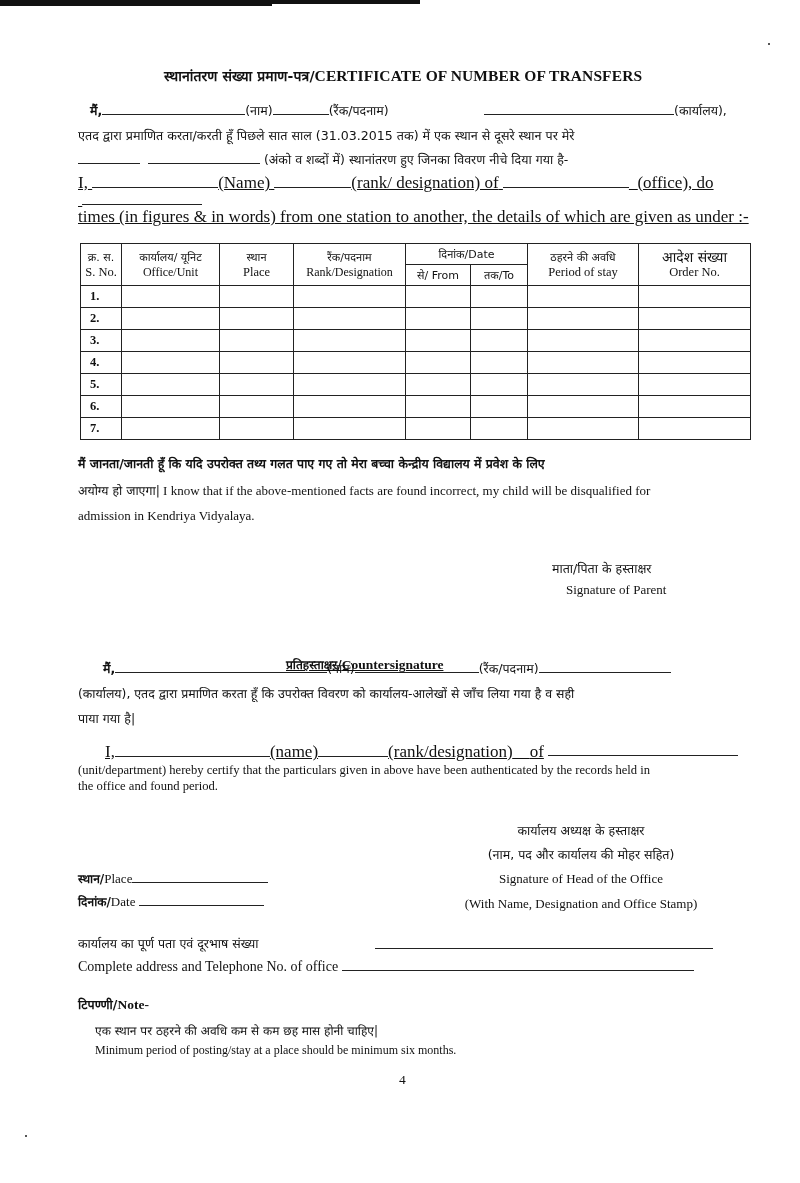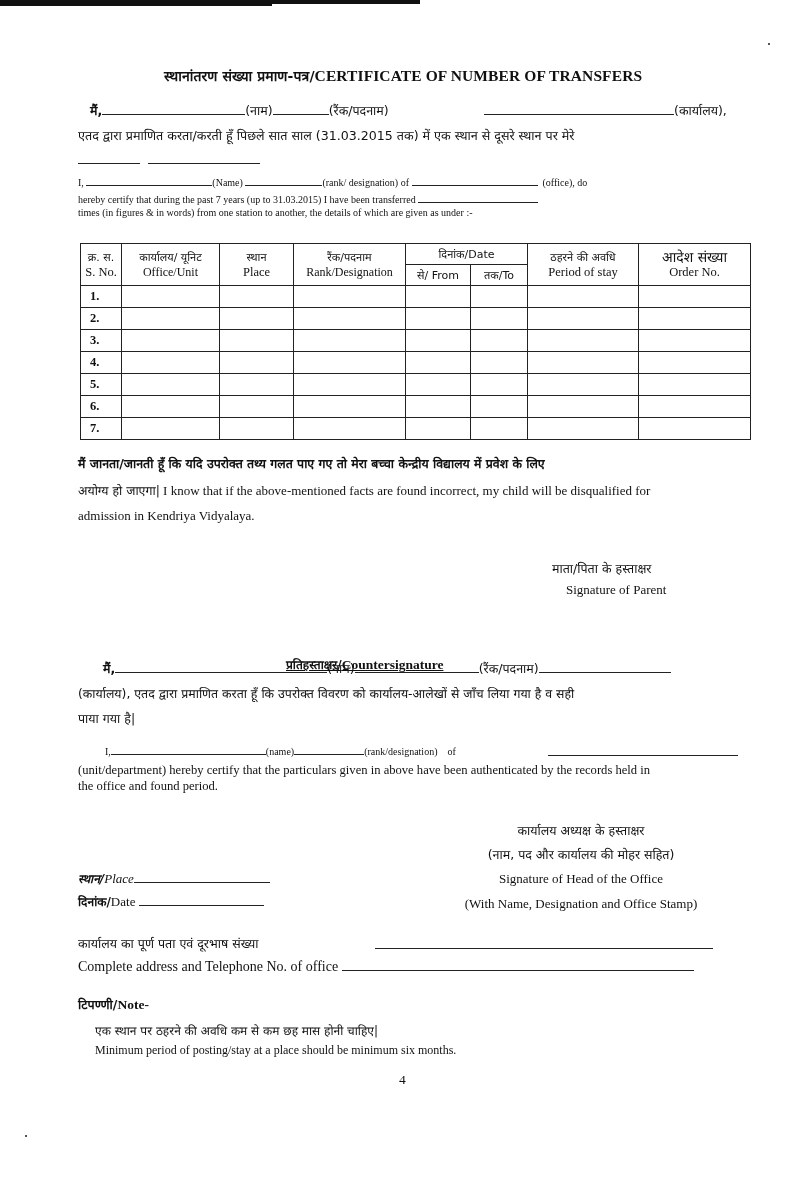--- a/index.html
+++ b/index.html
@@ -6,21 +6,21 @@
   body {
     width: 800px; height: 1183px; position: relative; overflow: hidden;
     background: #ffffff; color: #111;
     font-family: "Liberation Serif", "DejaVu Serif", serif;
   }
   .topbar { position: absolute; left: 0; top: 0; width: 420px; height: 4px; background: #111; }
   .topbar2 { position: absolute; left: 0; top: 0; width: 272px; height: 6px; background: #111; }
   .abs { position: absolute; white-space: nowrap; }
   .title { left: 143px; top: 66px; font-size: 15.5px; font-weight: bold; letter-spacing: 0.1px; }
   .hi { font-family: "DejaVu Sans", sans-serif; }
-  .line { font-size: 10px; }
+  .line { font-size: 17px; text-decoration: underline; }
   .blank { display: inline-block; border-bottom: 1px solid #222; height: 12px; vertical-align: baseline; }
   .hin { font-family: "DejaVu Sans", sans-serif; font-size: 12.5px; }
   table.tx {
     position: absolute; left: 80px; top: 243px; border-collapse: collapse;
     font-size: 12px;
     border-radius: 10px;
   }
   table.tx td, table.tx th {
     border: 1.3px solid #222; padding: 0; text-align: center; font-weight: normal;
   }
@@ -44,28 +44,28 @@
 </div>
 
 <div class="abs hin" style="left:90px; top:102px;">
   <b>मैं,</b><span class="blank" style="width:143px;"></span><span>(नाम)</span><span class="blank" style="width:56px;"></span><span>(रैंक/पदनाम)</span>
 </div>
 <div class="abs hin" style="left:484px; top:102px;">
   <span class="blank" style="width:190px;"></span><span>(कार्यालय),</span>
 </div>
 <div class="abs hin" style="left:78px; top:127px; font-size:12.6px;">एतद द्वारा प्रमाणित करता/करती हूँ पिछले सात साल (31.03.2015 तक) में एक स्थान से दूसरे स्थान पर मेरे</div>
 <div class="abs hin" style="left:78px; top:151px;">
-  <span class="blank" style="width:62px;"></span>&nbsp;&nbsp;<span class="blank" style="width:112px;"></span>&nbsp;
+  <span class="blank" style="width:62px;"></span>&nbsp;&nbsp;<span class="blank" style="width:112px;"></span>&nbsp;<span>(अंको व शब्दों में) स्थानांतरण हुए जिनका विवरण नीचे दिया गया है-</span>
 </div>
 
 <div class="abs line" style="left:78px; top:173px;">
   <span>I,</span>&nbsp;<span class="blank" style="width:126px;"></span><span>(Name)</span>&nbsp;<span class="blank" style="width:77px;"></span><span>(rank/ designation) of</span>&nbsp;<span class="blank" style="width:126px;"></span>&nbsp;&nbsp;<span>(office), do</span>
 </div>
 <div class="abs line" style="left:78px; top:190px;">
-  <span>hereby certify that during the past 7 years (up to 31.03.2015) I have been transferred</span>&nbsp;<span class="blank" style="width:120px;"></span>
+  &nbsp;<span class="blank" style="width:120px;"></span>
 </div>
 <div class="abs line" style="left:78px; top:207px;">times  (in figures &amp; in words) from one station to another, the details of which are given as under :-</div>
 
 <table class="tx">
   <colgroup>
     <col style="width:41px">
       <col style="width:98px">
       <col style="width:74px">
       <col style="width:112px">
     <col style="width:65px">
@@ -186,21 +186,21 @@
   <span class="blank" style="width:190px;"></span>
 </div>
 <div class="abs" style="left:78px; top:763px; font-size:12.6px;">(unit/department) hereby certify that the particulars given in above have been authenticated by the records held in</div>
 <div class="abs" style="left:78px; top:779px; font-size:12.6px;">the office and found period.</div>
 
 <div class="abs hin center" style="left:448px; top:822px; width:266px;">कार्यालय अध्यक्ष के हस्ताक्षर</div>
 <div class="abs hin center" style="left:448px; top:846px; width:266px;">(नाम, पद और कार्यालय की मोहर सहित)</div>
 <div class="abs center" style="left:448px; top:871px; width:266px; font-size:13px;">Signature of Head of the Office</div>
 <div class="abs center" style="left:448px; top:896px; width:266px; font-size:13px;">(With Name, Designation and Office Stamp)</div>
 
-<div class="abs" style="left:78px; top:870px; font-size:13px;font-style:italic;">
+<div class="abs" style="left:78px; top:870px; font-size:13px;">
   <span class="hi" style="font-size:12px; font-weight:bold;">स्थान/</span><span>Place</span><span class="blank" style="width:136px;"></span>
 </div>
 <div class="abs" style="left:78px; top:893px; font-size:13px;">
   <span class="hi" style="font-size:12px; font-weight:bold;">दिनांक/</span><span>Date</span>&nbsp;<span class="blank" style="width:125px;"></span>
 </div>
 
 <div class="abs hin" style="left:78px; top:935px;">कार्यालय का पूर्ण पता एवं दूरभाष संख्या</div>
 <div class="abs" style="left:375px; top:935px;"><span class="blank" style="width:338px;"></span></div>
 <div class="abs" style="left:78px; top:958px; font-size:14px;">
   <span>Complete address and Telephone No. of office</span>&nbsp;<span class="blank" style="width:352px;"></span>

